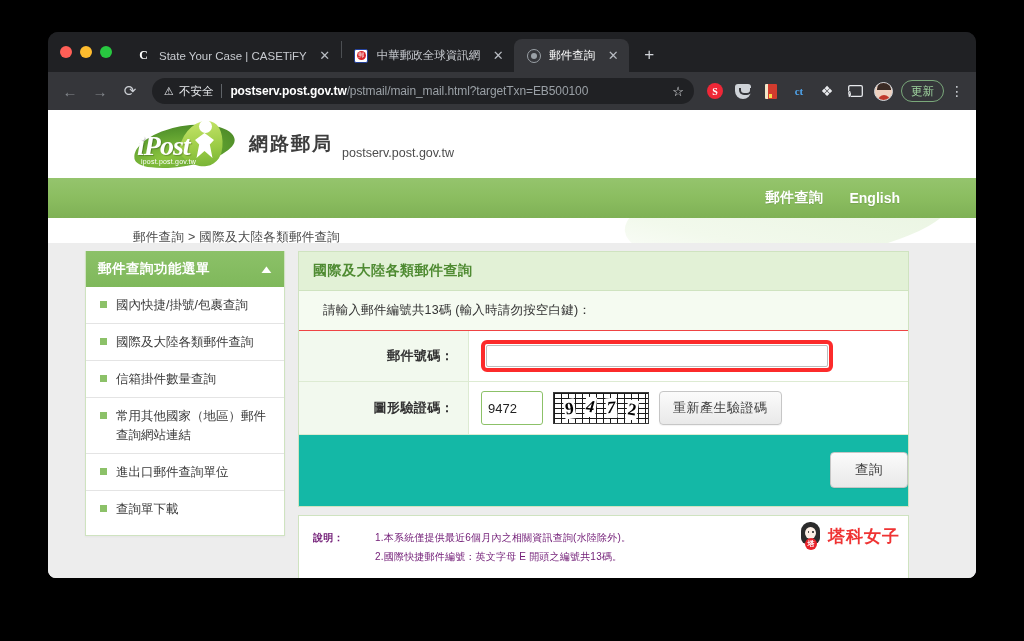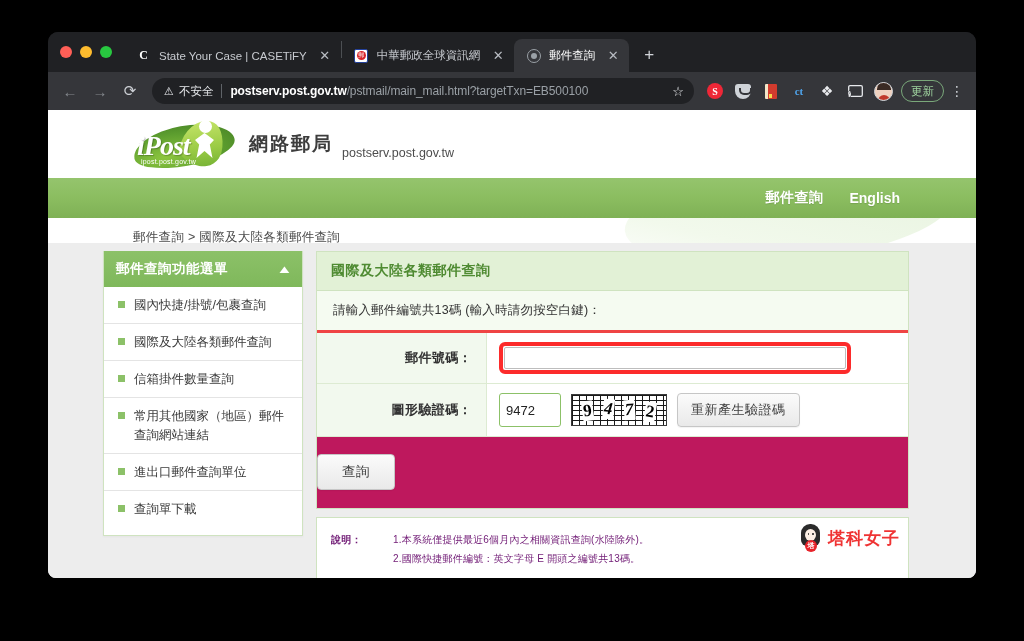--- a/index.html
+++ b/index.html
@@ -374,21 +374,21 @@
 
   
   #content {
     display: flex;
     padding: 8px 0 0 0;
     background: #ededed;
     min-height: 330px;
   }
   #left-col {
     width: 200px;
-    margin-left: 55px;
+    margin-left: 37px;
     flex: 0 0 200px;
   }
   #right-col {
     flex: 1 1 auto;
     margin: 0 67px 0 13px;
   }
 
   
   #sidebar {
     background: #ffffff;
@@ -442,22 +442,22 @@
     font-size: 14px;
     font-weight: bold;
     padding: 10px 14px;
     letter-spacing: 0.5px;
     border-bottom: 1px solid #cfe3c0;
   }
   #instruction {
     background: #f5fbf1;
     font-size: 12.5px;
     color: #333333;
-    padding: 11px 16px;
-    border-bottom: 3px solid #ef4444;
+    padding: 11px 24px;
+    border-bottom: 1px solid #ef4444;
     letter-spacing: 0.2px;
   }
   .frow {
     display: flex;
     border-bottom: 1px solid #ddebd2;
     min-height: 44px;
   }
   .fcell-label {
     width: 170px;
     flex: 0 0 170px;
@@ -548,23 +548,23 @@
     border: 1px solid #c6c6c6;
     border-radius: 4px;
     font-size: 13px;
     color: #3e3e3e;
     padding: 7px 13px;
     letter-spacing: 0.5px;
     box-shadow: 0 1px 1px rgba(0,0,0,0.05);
   }
   #submit-row {
     display:flex;
-    justify-content:flex-start;
+    justify-content:flex-end;
     padding: 17px 0 18px 0;
-    background: #be185d;
+    background: #14b8a6;
   }
   #submit-button {
     padding: 8px 24px;
     font-size: 13.5px;
   }
   #notes-box {
     border: 1px solid #cfe3c0;
     background: #ffffff;
     margin-top: 8px;
     padding: 12px 14px 14px 14px;

